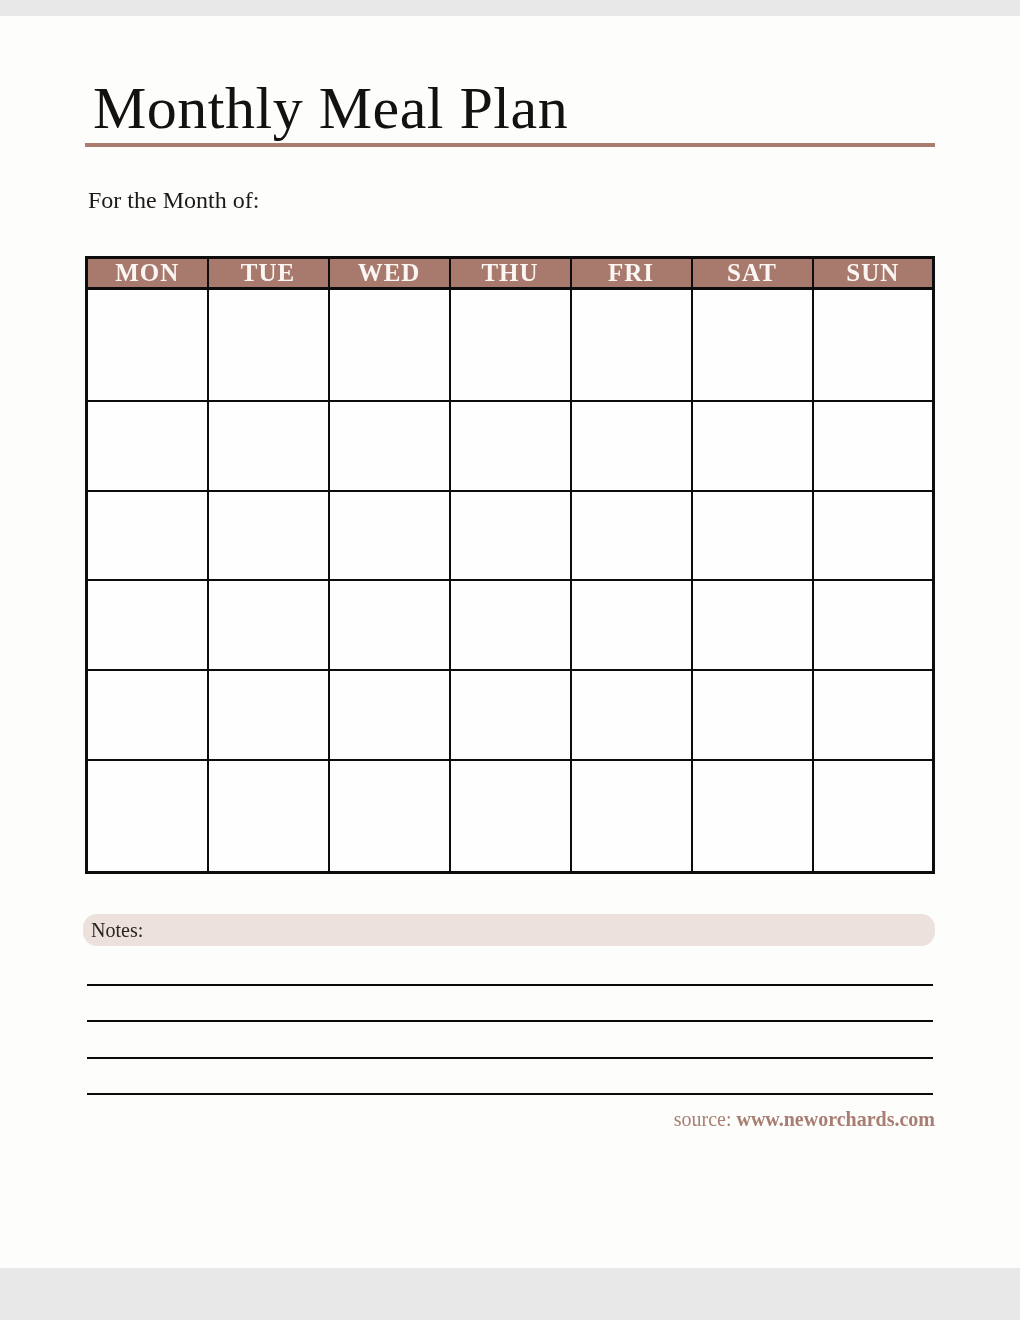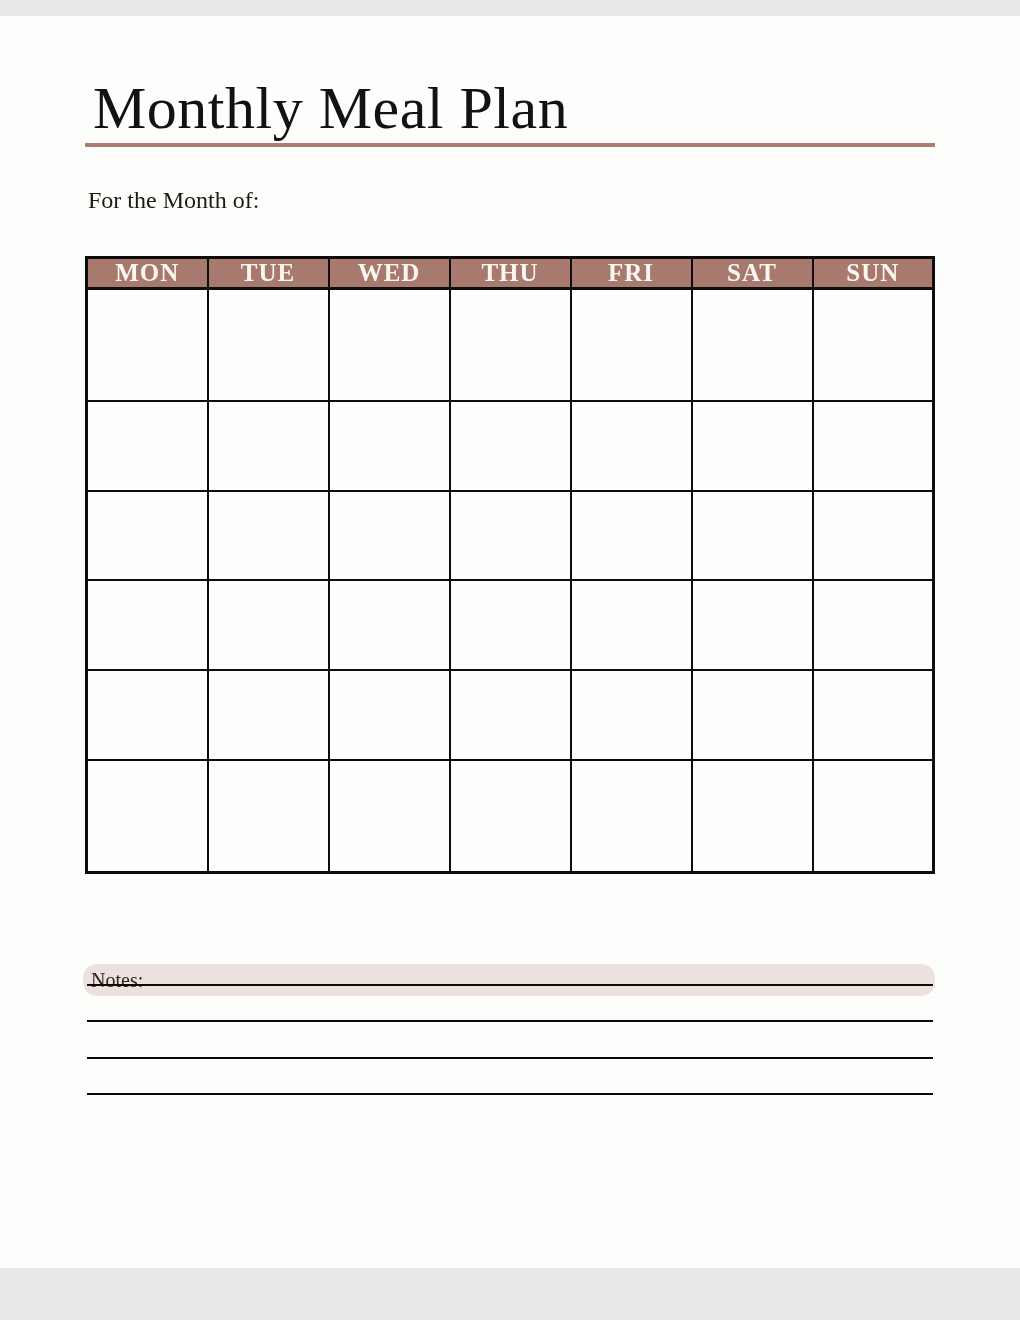--- a/index.html
+++ b/index.html
@@ -69,21 +69,21 @@
     padding: 0;
   }
   .cal-table td {
     border: 2px solid var(--grid-color, #0d0d0d);
     background: #fefefe;
     padding: 0;
   }
   .notes-band {
     position: absolute;
     left: 83px;
-    top: 948px;
+    top: 898px;
     width: 852px;
     height: 32px;
     background: var(--notes-bg, #ece1dd);
     display: flex;
     align-items: center;
     border-radius: 14px;
   }
   .notes-label {
     font-size: 20px;
     color: #2b241f;
@@ -193,14 +193,17 @@
     <span class="notes-label">Notes:</span>
   </div>
 
   <div id="notes-lines">
       <div class="note-line" style="top: 968px;"></div>
       <div class="note-line" style="top: 1004.3px;"></div>
       <div class="note-line" style="top: 1040.6px;"></div>
       <div class="note-line" style="top: 1076.9px;"></div>
     </div>
 
+  <div class="source-credit">
+    <span>source: </span><span class="site">www.neworchards.com</span>
+  </div>
 
 </div>
 
 </body></html>

